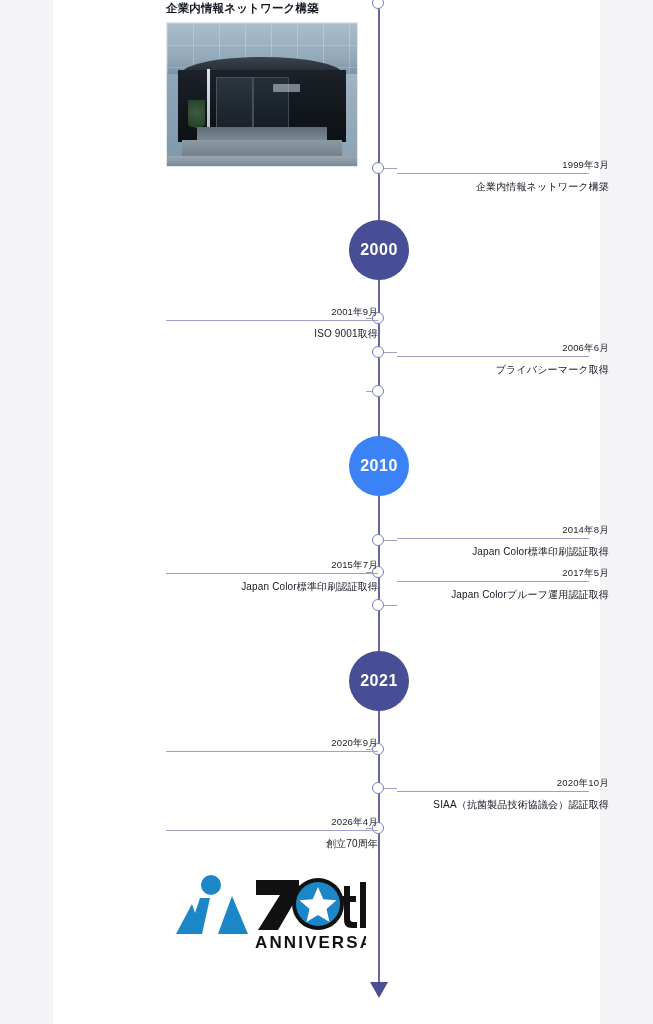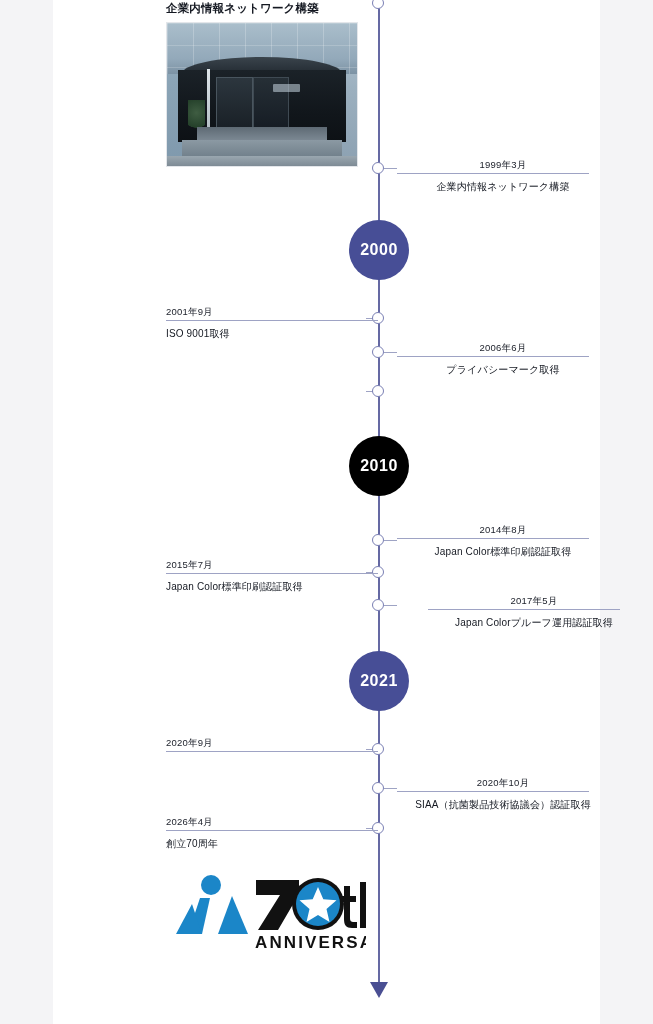--- a/index.html
+++ b/index.html
@@ -82,22 +82,22 @@
     background: #ffffff;
     border: 1.6px solid #7a7fb4;
     box-sizing: border-box;
   }
 
   
   .event {
     position: absolute;
     width: 212px;
   }
-  .event.left  { left: 113px; text-align: left; }
-  .event.right { left: 344px; text-align: center; }
+  .event.left  { left: 113px; text-align: right; }
+  .event.right { left: 344px; text-align: right; }
 
   .event .date {
     font-size: 9.5px;
     color: #20242e;
     line-height: 13px;
     letter-spacing: .2px;
     white-space: nowrap;
   }
   .event .rule {
     height: 1px;
@@ -247,21 +247,21 @@
     <div class="node" style="top: 346px; border-color: rgb(122, 127, 180);"></div>
     <div class="event right" style="top:341px;">
       <div class="date">2006年6月</div>
       <div class="rule"></div>
       <div class="title">プライバシーマーク取得</div>
     </div>
 
     <div class="stub" style="left:313px; top:391px; width:12px;"></div>
     <div class="node" style="top: 385px; border-color: rgb(122, 127, 180);"></div>
 
-    <div class="decade" id="decade-2010" style="background: #000000; color: rgb(255, 255, 255);">
+    <div class="decade" id="decade-2010" style="background: #3b82f6; color: rgb(255, 255, 255);">
       <span>2010</span>
     </div>
 
     <div class="stub" style="left:331px; top:540px; width:13px;"></div>
     <div class="node" style="top: 534px; border-color: rgb(122, 127, 180);"></div>
     <div class="event right" style="top:523px;">
       <div class="date">2014年8月</div>
       <div class="rule"></div>
       <div class="title">Japan Color標準印刷認証取得</div>
     </div>
@@ -269,21 +269,21 @@
     <div class="stub" style="left:313px; top:572px; width:12px;"></div>
     <div class="node" style="top: 566px; border-color: rgb(122, 127, 180);"></div>
     <div class="event left" style="top:558px;">
       <div class="date">2015年7月</div>
       <div class="rule"></div>
       <div class="title">Japan Color標準印刷認証取得</div>
     </div>
 
     <div class="stub" style="left:331px; top:605px; width:13px;"></div>
     <div class="node" style="top: 599px; border-color: rgb(122, 127, 180);"></div>
-    <div class="event right" style="top:594px;margin-left:31px;">
+    <div class="event right" style="top:566px;">
       <div class="date">2017年5月</div>
       <div class="rule"></div>
       <div class="title">Japan Colorプルーフ運用認証取得</div>
     </div>
 
     <div class="decade" id="decade-2020" style="background: rgb(71, 78, 150); color: rgb(255, 255, 255);">
       <span>2021</span>
     </div>
 
     <div class="stub" style="left:313px; top:749px; width:12px;"></div>

